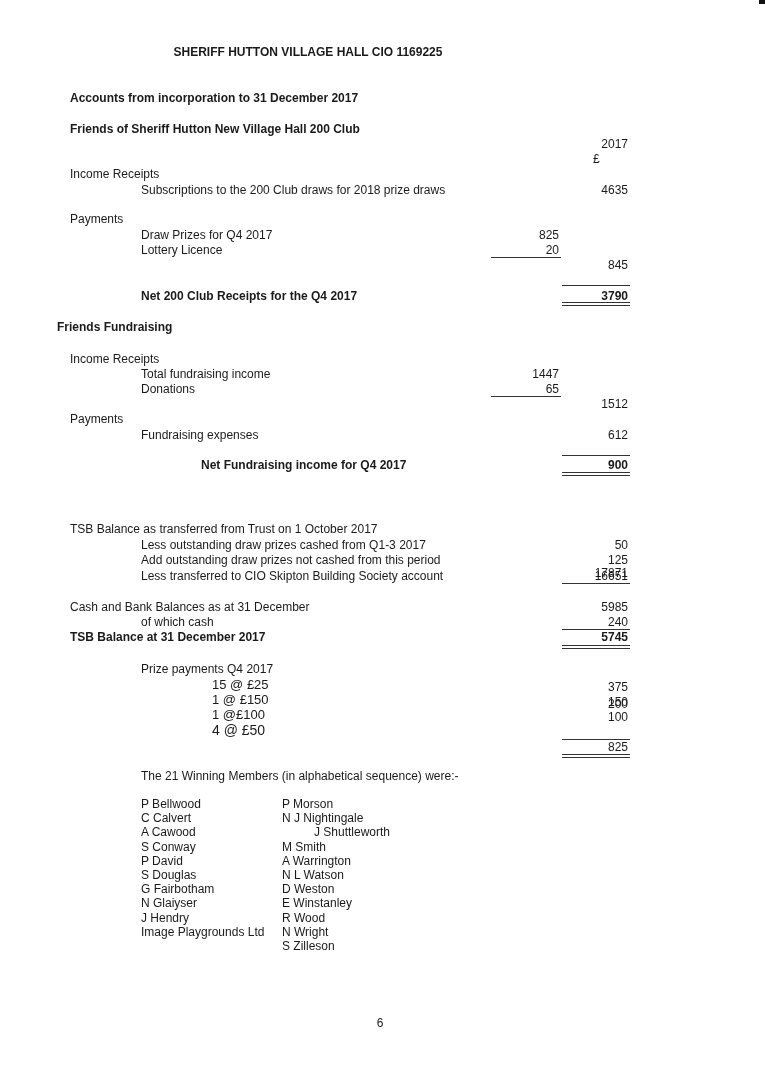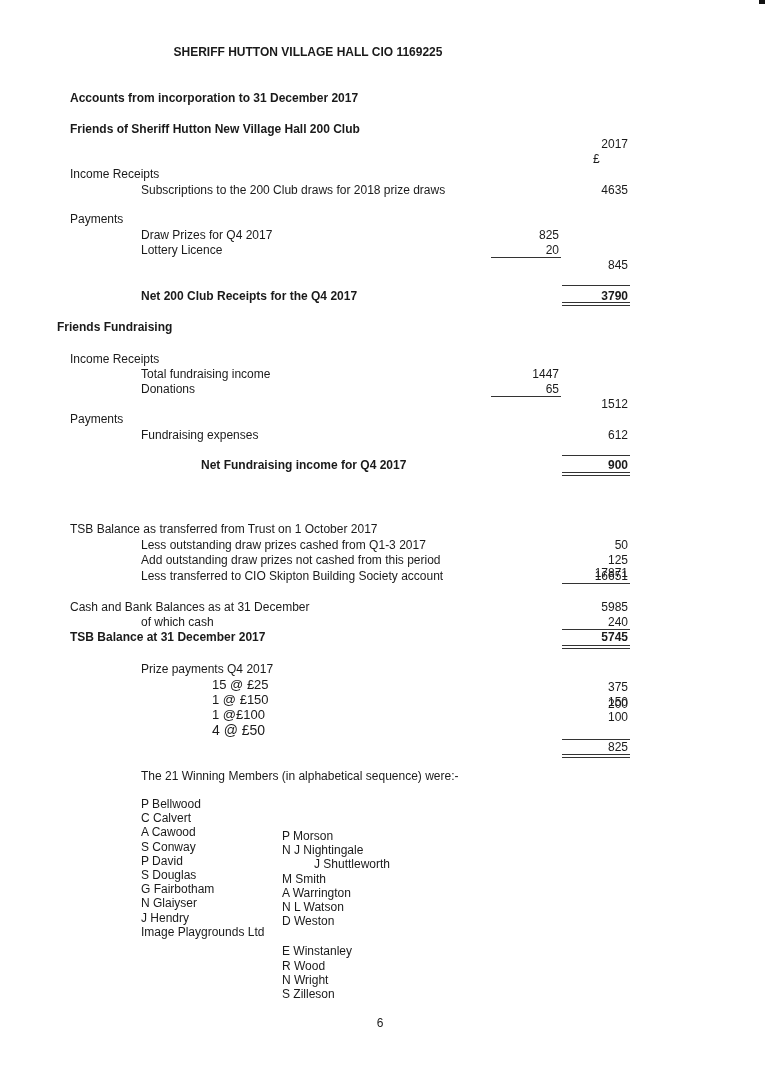--- a/index.html
+++ b/index.html
@@ -101,26 +101,26 @@
     <div style="line-height: 14.2px; white-space: nowrap;">A Cawood</div>
     <div style="line-height: 14.2px; white-space: nowrap;">S Conway</div>
     <div style="line-height: 14.2px; white-space: nowrap;">P David</div>
     <div style="line-height: 14.2px; white-space: nowrap;">S Douglas</div>
     <div style="line-height: 14.2px; white-space: nowrap;">G Fairbotham</div>
     <div style="line-height: 14.2px; white-space: nowrap;">N Glaiyser</div>
     <div style="line-height: 14.2px; white-space: nowrap;">J Hendry</div>
     <div style="line-height: 14.2px; white-space: nowrap;">Image Playgrounds Ltd</div>
   </div>
 <div id="winners-col2" style="position:absolute; left:282px; top:797px;">
-    <div style="line-height: 14.2px; white-space: nowrap; margin-top: 32px;">P Morson</div>
+    <div style="line-height: 14.2px; white-space: nowrap;">P Morson</div>
     <div style="line-height: 14.2px; white-space: nowrap;">N J Nightingale</div>
     <div style="line-height: 14.2px; white-space: nowrap; margin-left: 32px;">J Shuttleworth</div>
     <div style="line-height: 14.2px; white-space: nowrap;">M Smith</div>
     <div style="line-height: 14.2px; white-space: nowrap;">A Warrington</div>
     <div style="line-height: 14.2px; white-space: nowrap;">N L Watson</div>
     <div style="line-height: 14.2px; white-space: nowrap;">D Weston</div>
-    <div style="line-height: 14.2px; white-space: nowrap; margin-top: 16px;">E Winstanley</div>
+    <div style="line-height: 14.2px; white-space: nowrap;">E Winstanley</div>
     <div style="line-height: 14.2px; white-space: nowrap;">R Wood</div>
     <div style="line-height: 14.2px; white-space: nowrap;">N Wright</div>
     <div style="line-height: 14.2px; white-space: nowrap;">S Zilleson</div>
   </div>
 
 <div class="abs" style="left:0; width:760px; text-align:center; top:1016px;">6</div>
 
 </body></html>

